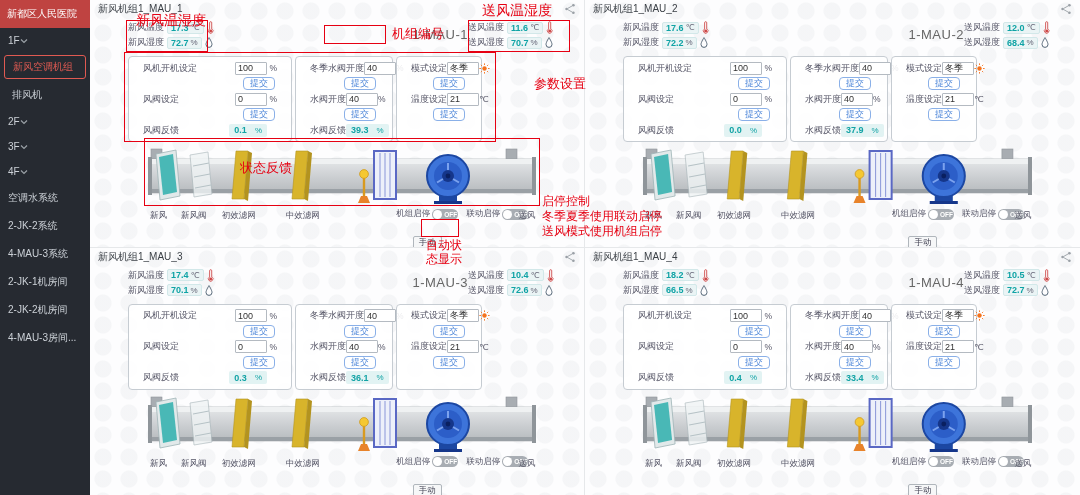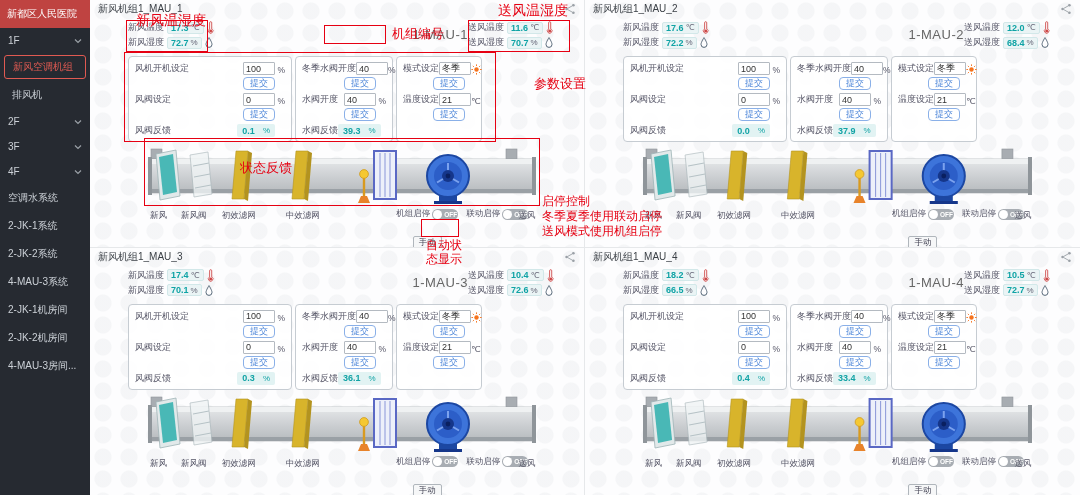--- a/index.html
+++ b/index.html
@@ -2,21 +2,21 @@
 <html><head>
 <meta charset="utf-8">
 <style>
   *{box-sizing:border-box;margin:0;padding:0}
   html,body{width:1080px;height:495px;overflow:hidden}
   body{display:flex;font-family:"Liberation Sans","DejaVu Sans",sans-serif;background:#fff;color:#333}
 
   
   .sidebar{width:90px;height:495px;background:#262a31;flex-shrink:0;font-size:10px}
   .sb-title{background:#bf4341;color:#fff;padding:8px 7px;font-size:10px;line-height:12px}
-  .sb-item{display:flex;justify-content:space-between;align-items:center;color:#ccd1d7;
+  .sb-item{display:flex;align-items:center;color:#ccd1d7;
            padding:7px 8px;cursor:pointer;white-space:nowrap;overflow:hidden}
   .sb-item.child{padding-left:12px}
   .sb-item.selected{color:#e05a52;border:1px solid #e05a52;border-radius:3px;margin:2px 4px;padding:4px 8px}
   .chev{flex-shrink:0}
 
   
   .main{position:relative;width:990px;height:495px;background:#fde047}
   .grid{display:grid;width:100%;height:100%;grid-template-columns:1fr 1fr;grid-template-rows:1fr 1fr}
   .panel{position:relative;overflow:hidden;background-color:#fdfdfe;
          background-image:radial-gradient(circle at 13px 11px, rgba(140,150,160,0.07) 8px, transparent 9px);
@@ -37,21 +37,21 @@
          border-radius:2px;padding:0 3px;height:12px;min-width:34px;justify-content:center}
   .rchip b{color:#0fa3a5;font-weight:bold;font-style:normal;font-size:9px}
   .rchip i{font-style:normal;color:#667;font-size:8px}
   .micon{display:inline-flex}
   .unit-name{flex:1;text-align:right;font-size:13px;color:#666;padding-top:7px;letter-spacing:.5px}
 
   
   .param-row{display:flex;gap:3px;margin:2px 0 0 38px}
   .pgroup{border:1px solid #c6ccd2;border-radius:4px;background:rgba(255,255,255,.88);padding:3px 6px}
   .g1{width:164px}.g2{width:98px}.g3{width:86px}
-  .pline{display:flex;align-items:flex-end;height:14px;margin:1px 0;font-size:9px;color:#556}
+  .pline{display:flex;align-items:center;height:14px;margin:1px 8px;font-size:9px;color:#556}
   .plabel{flex:1;white-space:nowrap}
   .pline input{width:32px;height:13px;border:1px solid #b4bac1;border-radius:1px;font-size:9px;
                padding:0 2px;color:#333;background:#fff;font-family:inherit}
   .punit{width:10px;text-align:right;font-size:8.5px;color:#556}
   .submitline{display:flex;justify-content:flex-end;height:15px;margin-right:10px;align-items:center}
   .submit-btn{font-size:9px;color:#4a84d8;border:1px solid #8ab0e8;background:#fff;height:13px;
               line-height:11px;padding:0 6px;border-radius:4px;cursor:pointer;font-family:inherit}
   .chip{display:inline-flex;align-items:center;gap:8px;background:#e2f3f3;border-radius:2px;height:13px;
         padding:0 5px;margin-right:10px}
   .chip b{color:#12a3a5;font-weight:bold;font-size:9px;font-style:normal}
@@ -107,23 +107,20 @@
         </svg>
     </div>
     <div class="sb-item">
       <span>4F</span>
       <svg class="chev" viewBox="0 0 8 6" width="8" height="6">
           <polyline points="1,1.5 4,4.5 7,1.5" fill="none" stroke="#9aa0a6" stroke-width="1.2"></polyline>
         </svg>
     </div>
     <div class="sb-item">
       <span>空调水系统</span>
-    </div>
-    <div class="sb-item">
-      <span>2-JK-1系统</span>
     </div>
     <div class="sb-item">
       <span>2-JK-2系统</span>
     </div>
     <div class="sb-item">
       <span>4-MAU-3系统</span>
     </div>
     <div class="sb-item">
       <span>2-JK-1机房间</span>
     </div>
@@ -1082,21 +1079,21 @@
   <div class="annotations">
     <div class="ann-box" style="left:36px;top:20px;width:82px;height:32px"></div>
     <div class="ann-box" style="left:234px;top:25px;width:62px;height:19px"></div>
     <div class="ann-box" style="left:378px;top:20px;width:102px;height:32px"></div>
     <div class="ann-box" style="left:34px;top:52px;width:372px;height:90px"></div>
     <div class="ann-box" style="left:54px;top:138px;width:396px;height:68px"></div>
     <div class="ann-box" style="left:331px;top:219px;width:38px;height:18px"></div>
 
     <div class="ann-text" style="left:46px;top:13px;font-size:14px">新风温湿度</div>
     <div class="ann-text" style="left:302px;top:26px">机组编号</div>
-    <div class="ann-text" style="left:408px;top:3px;font-size:14px">送风温湿度</div>
+    <div class="ann-text" style="left:392px;top:3px;font-size:14px">送风温湿度</div>
     <div class="ann-text" style="left:444px;top:76px">参数设置</div>
     <div class="ann-text" style="left:150px;top:160px">状态反馈</div>
     <div class="ann-text" style="left:452px;top:194px;font-size:12px">
       <div>启停控制</div>
       <div>冬季夏季使用联动启停</div>
       <div>送风模式使用机组启停</div>
     </div>
     <div class="ann-text" style="left:336px;top:238px;width:46px;white-space:normal;font-size:12px;line-height:14px">自动状态显示</div>
   </div>
 </div>

